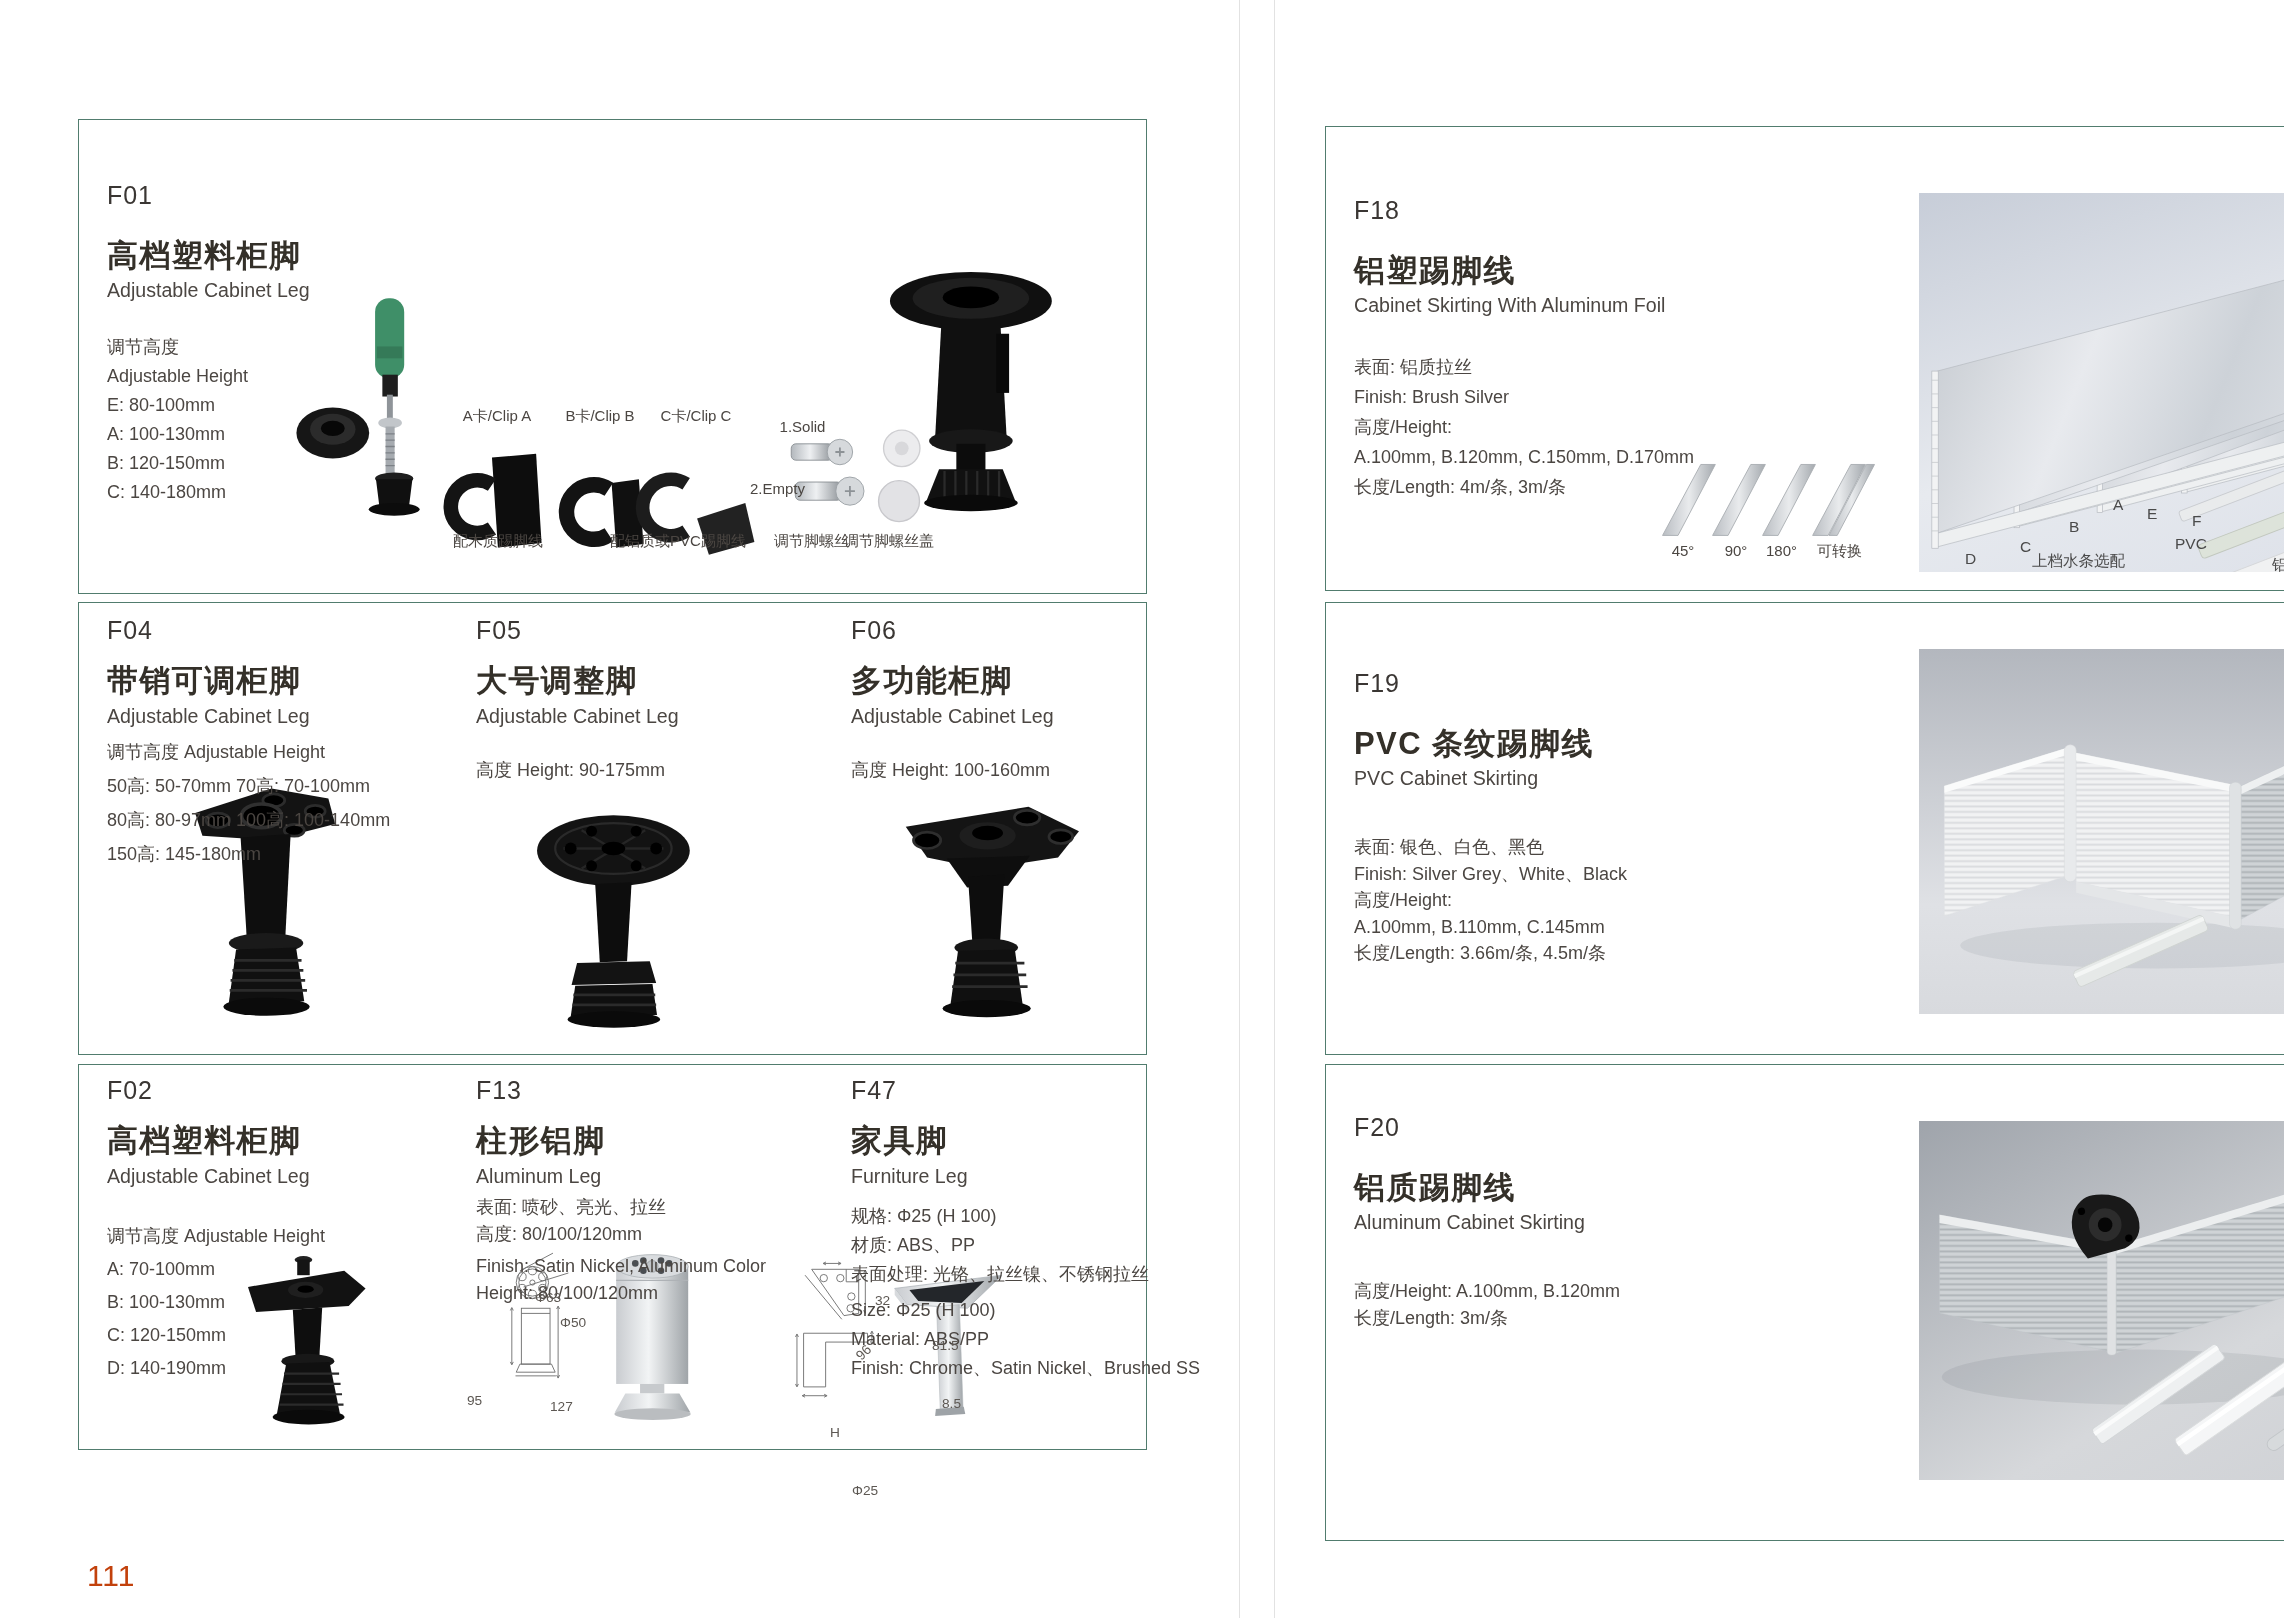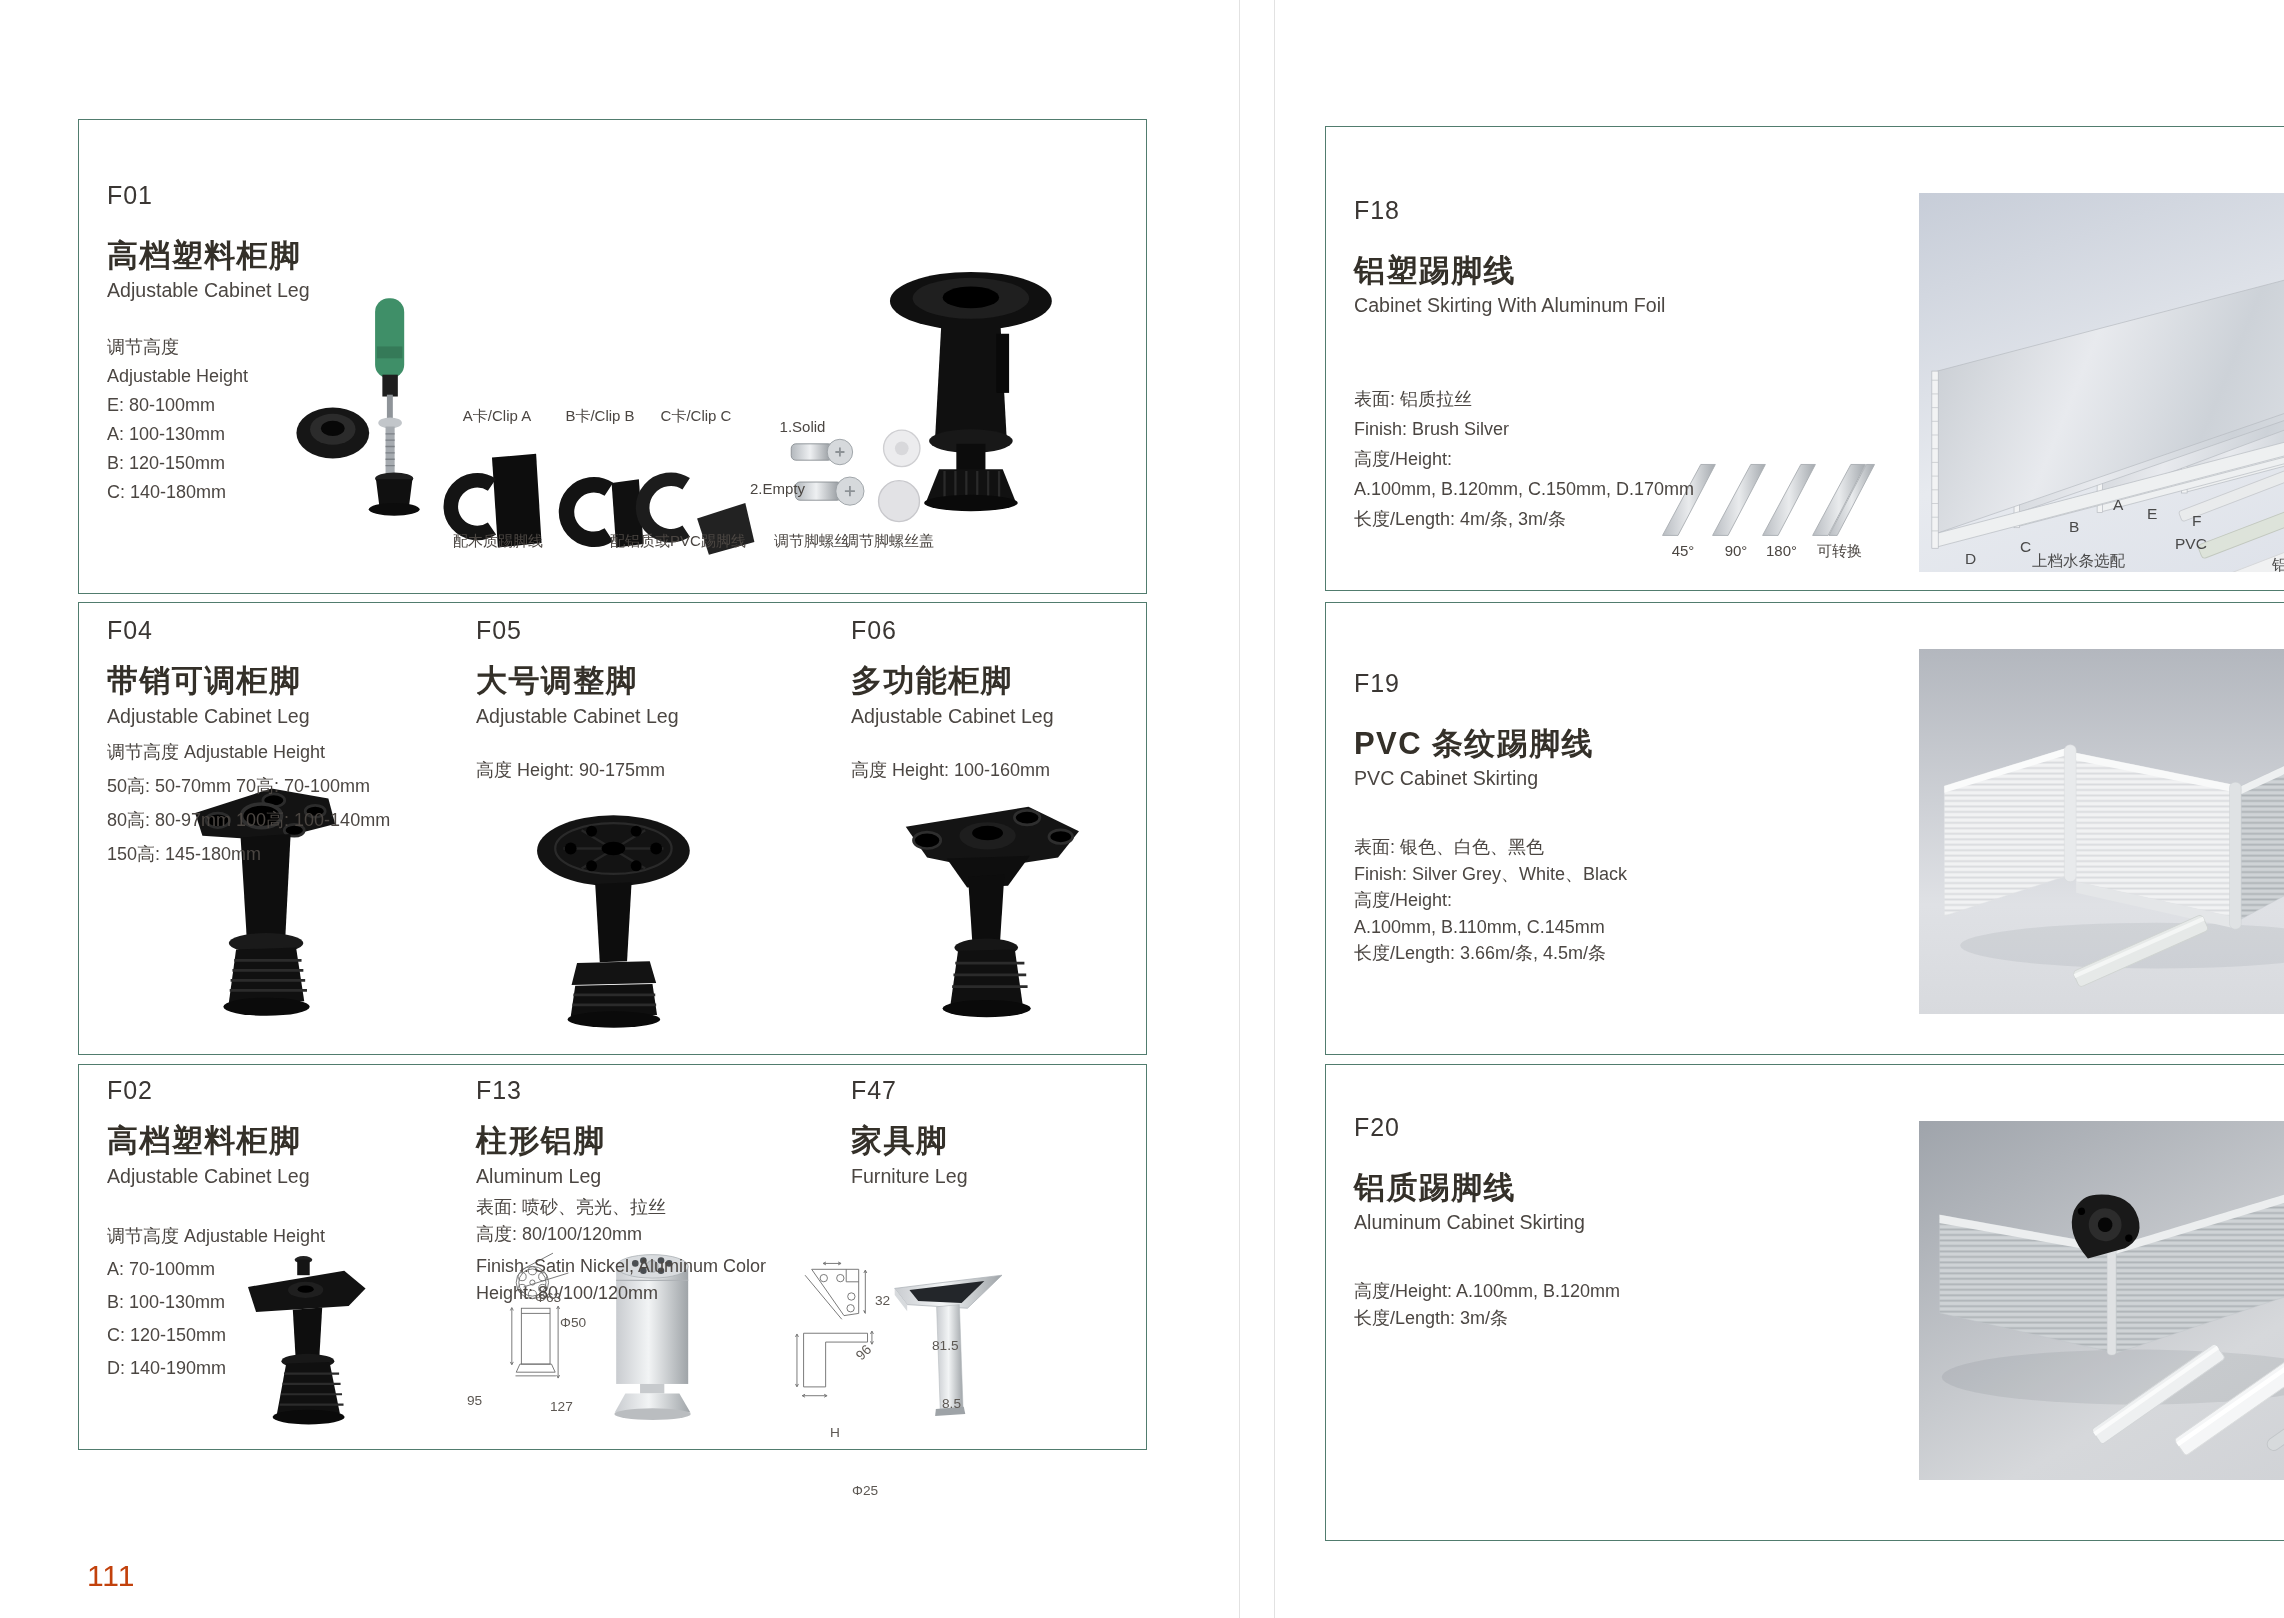--- a/index.html
+++ b/index.html
@@ -298,20 +298,29 @@
         <div class="sp10"></div>
         <div class="sl">Finish: Satin  Nickel, Aluminum Color</div>
         <div class="sl">Height: 80/100/120mm</div>
       </div>
     </div>
 
     <div class="col" style="left:772px;top:10px;width:292px">
       <div class="code">F47</div>
       <div class="tcn tcn2">家具脚</div>
       <div class="ten">Furniture Leg</div>
+      <div class="specs" style="margin-top:13.7px;line-height:29px">
+        <div class="sl">规格: Φ25 (H 100)</div>
+        <div class="sl">材质: ABS、PP</div>
+        <div class="sl">表面处理: 光铬、拉丝镍、不锈钢拉丝</div>
+        <div class="sp14"></div>
+        <div class="sl">Size: Φ25 (H 100)</div>
+        <div class="sl">Material: ABS/PP</div>
+        <div class="sl">Finish: Chrome、Satin Nickel、Brushed SS</div>
+      </div>
     </div>
 
     <div class="dim" style="left:456px;top:225px">Φ63</div>
     <div class="dim" style="left:481px;top:250px">Φ50</div>
     <div class="dim" style="left:388px;top:328px">95</div>
     <div class="dim" style="left:471px;top:334px">127</div>
 
     <div class="dim" style="left:796px;top:228px">32</div>
     <div class="dim" style="left:777px;top:280px;transform:rotate(-44deg)">96</div>
     <div class="dim" style="left:853px;top:273px">81.5</div>
@@ -333,21 +342,21 @@
       <polygon points="847,898 881,898 963,742 931,742" fill="url(#sil4)" stroke="#a9adb2" stroke-width="2"></polygon>
       <polygon points="957,898 991,898 1073,742 1041,742" fill="url(#sil4)" stroke="#a9adb2" stroke-width="2"></polygon>
       <polygon points="1067,898 1101,898 1183,742 1151,742" fill="url(#sil4)" stroke="#a9adb2" stroke-width="2"></polygon>
       <polygon points="1103,898 1121,898 1203,742 1185,742" fill="url(#sil4)" stroke="#a9adb2" stroke-width="2"></polygon>
     </svg>
 
     <div class="col" style="left:28px;top:68px;width:375px">
       <div class="code">F18</div>
       <div class="tcn">铝塑踢脚线</div>
       <div class="ten">Cabinet Skirting With Aluminum Foil</div>
-      <div class="specs" style="margin-top:66px;line-height:30px">
+      <div class="specs" style="margin-top:34px;line-height:30px">
         <div class="sl">表面: 铝质拉丝</div>
         <div class="sl">Finish: Brush Silver</div>
         <div class="sl">高度/Height:</div>
         <div class="sl">A.100mm, B.120mm, C.150mm, D.170mm</div>
         <div class="sl">长度/Length: 4m/条, 3m/条</div>
       </div>
     </div>
 
     <div class="lbl" style="left:334px;top:415px;width:46px">45°</div>
     <div class="lbl" style="left:387px;top:415px;width:46px">90°</div>

